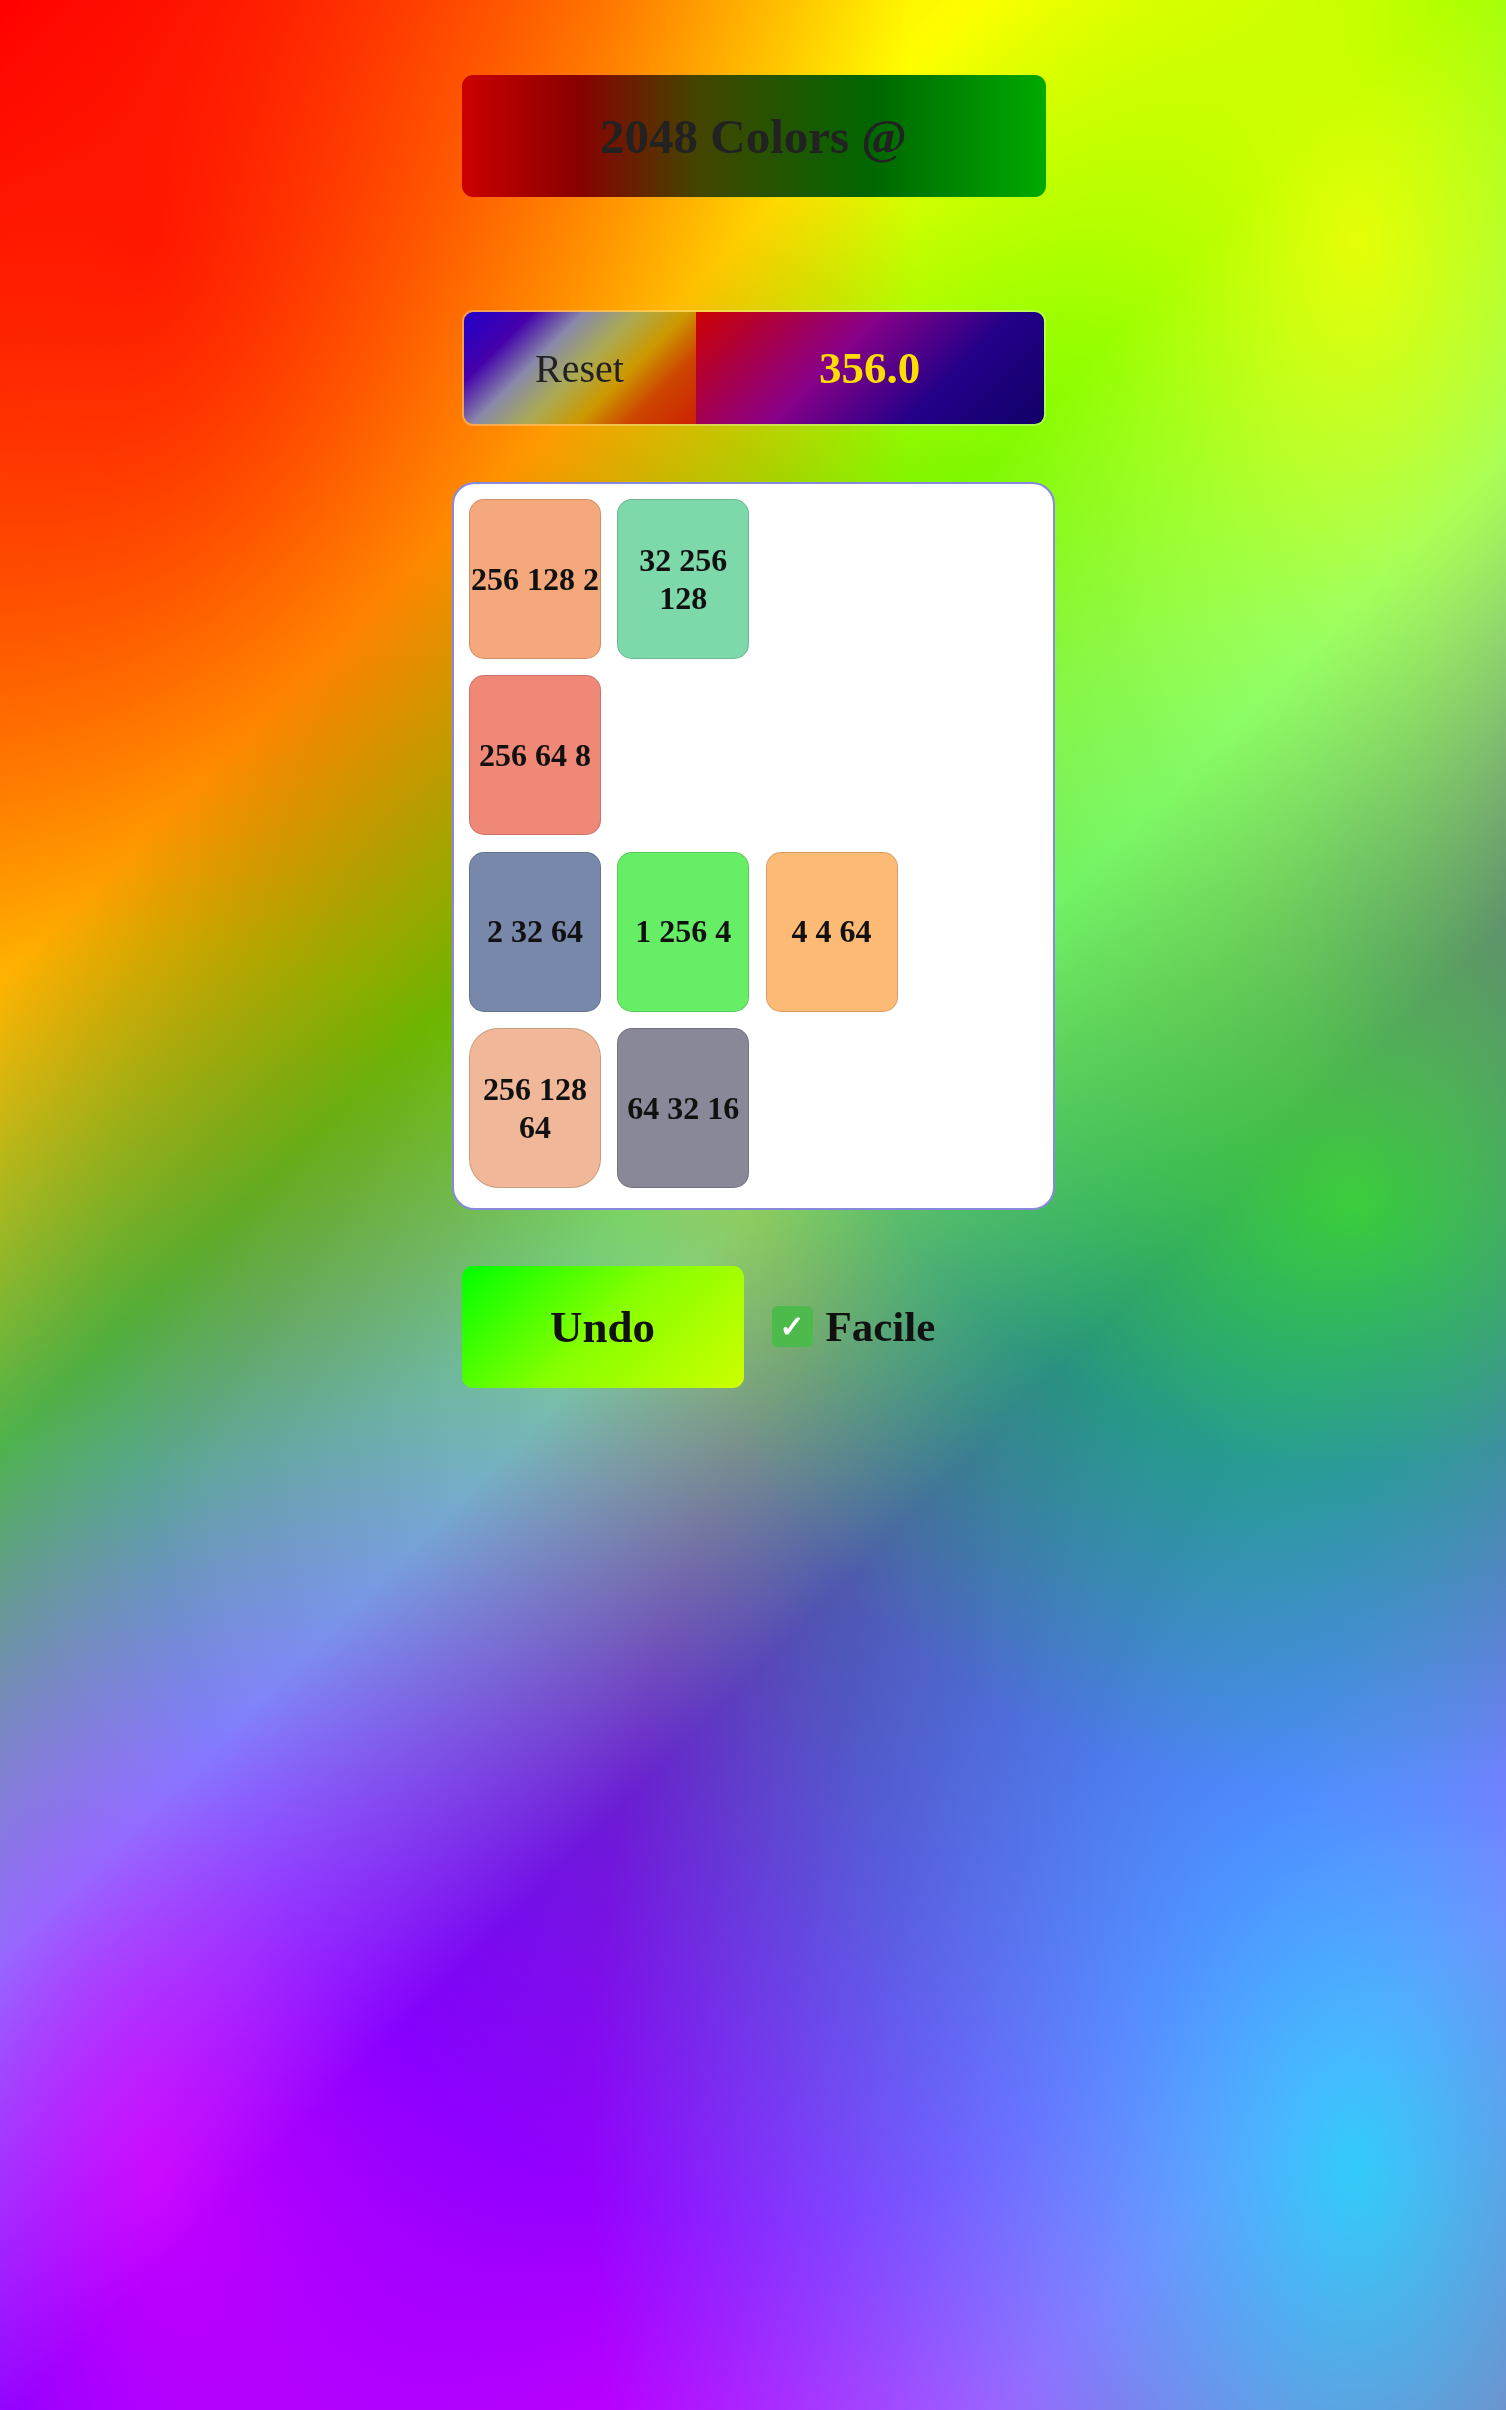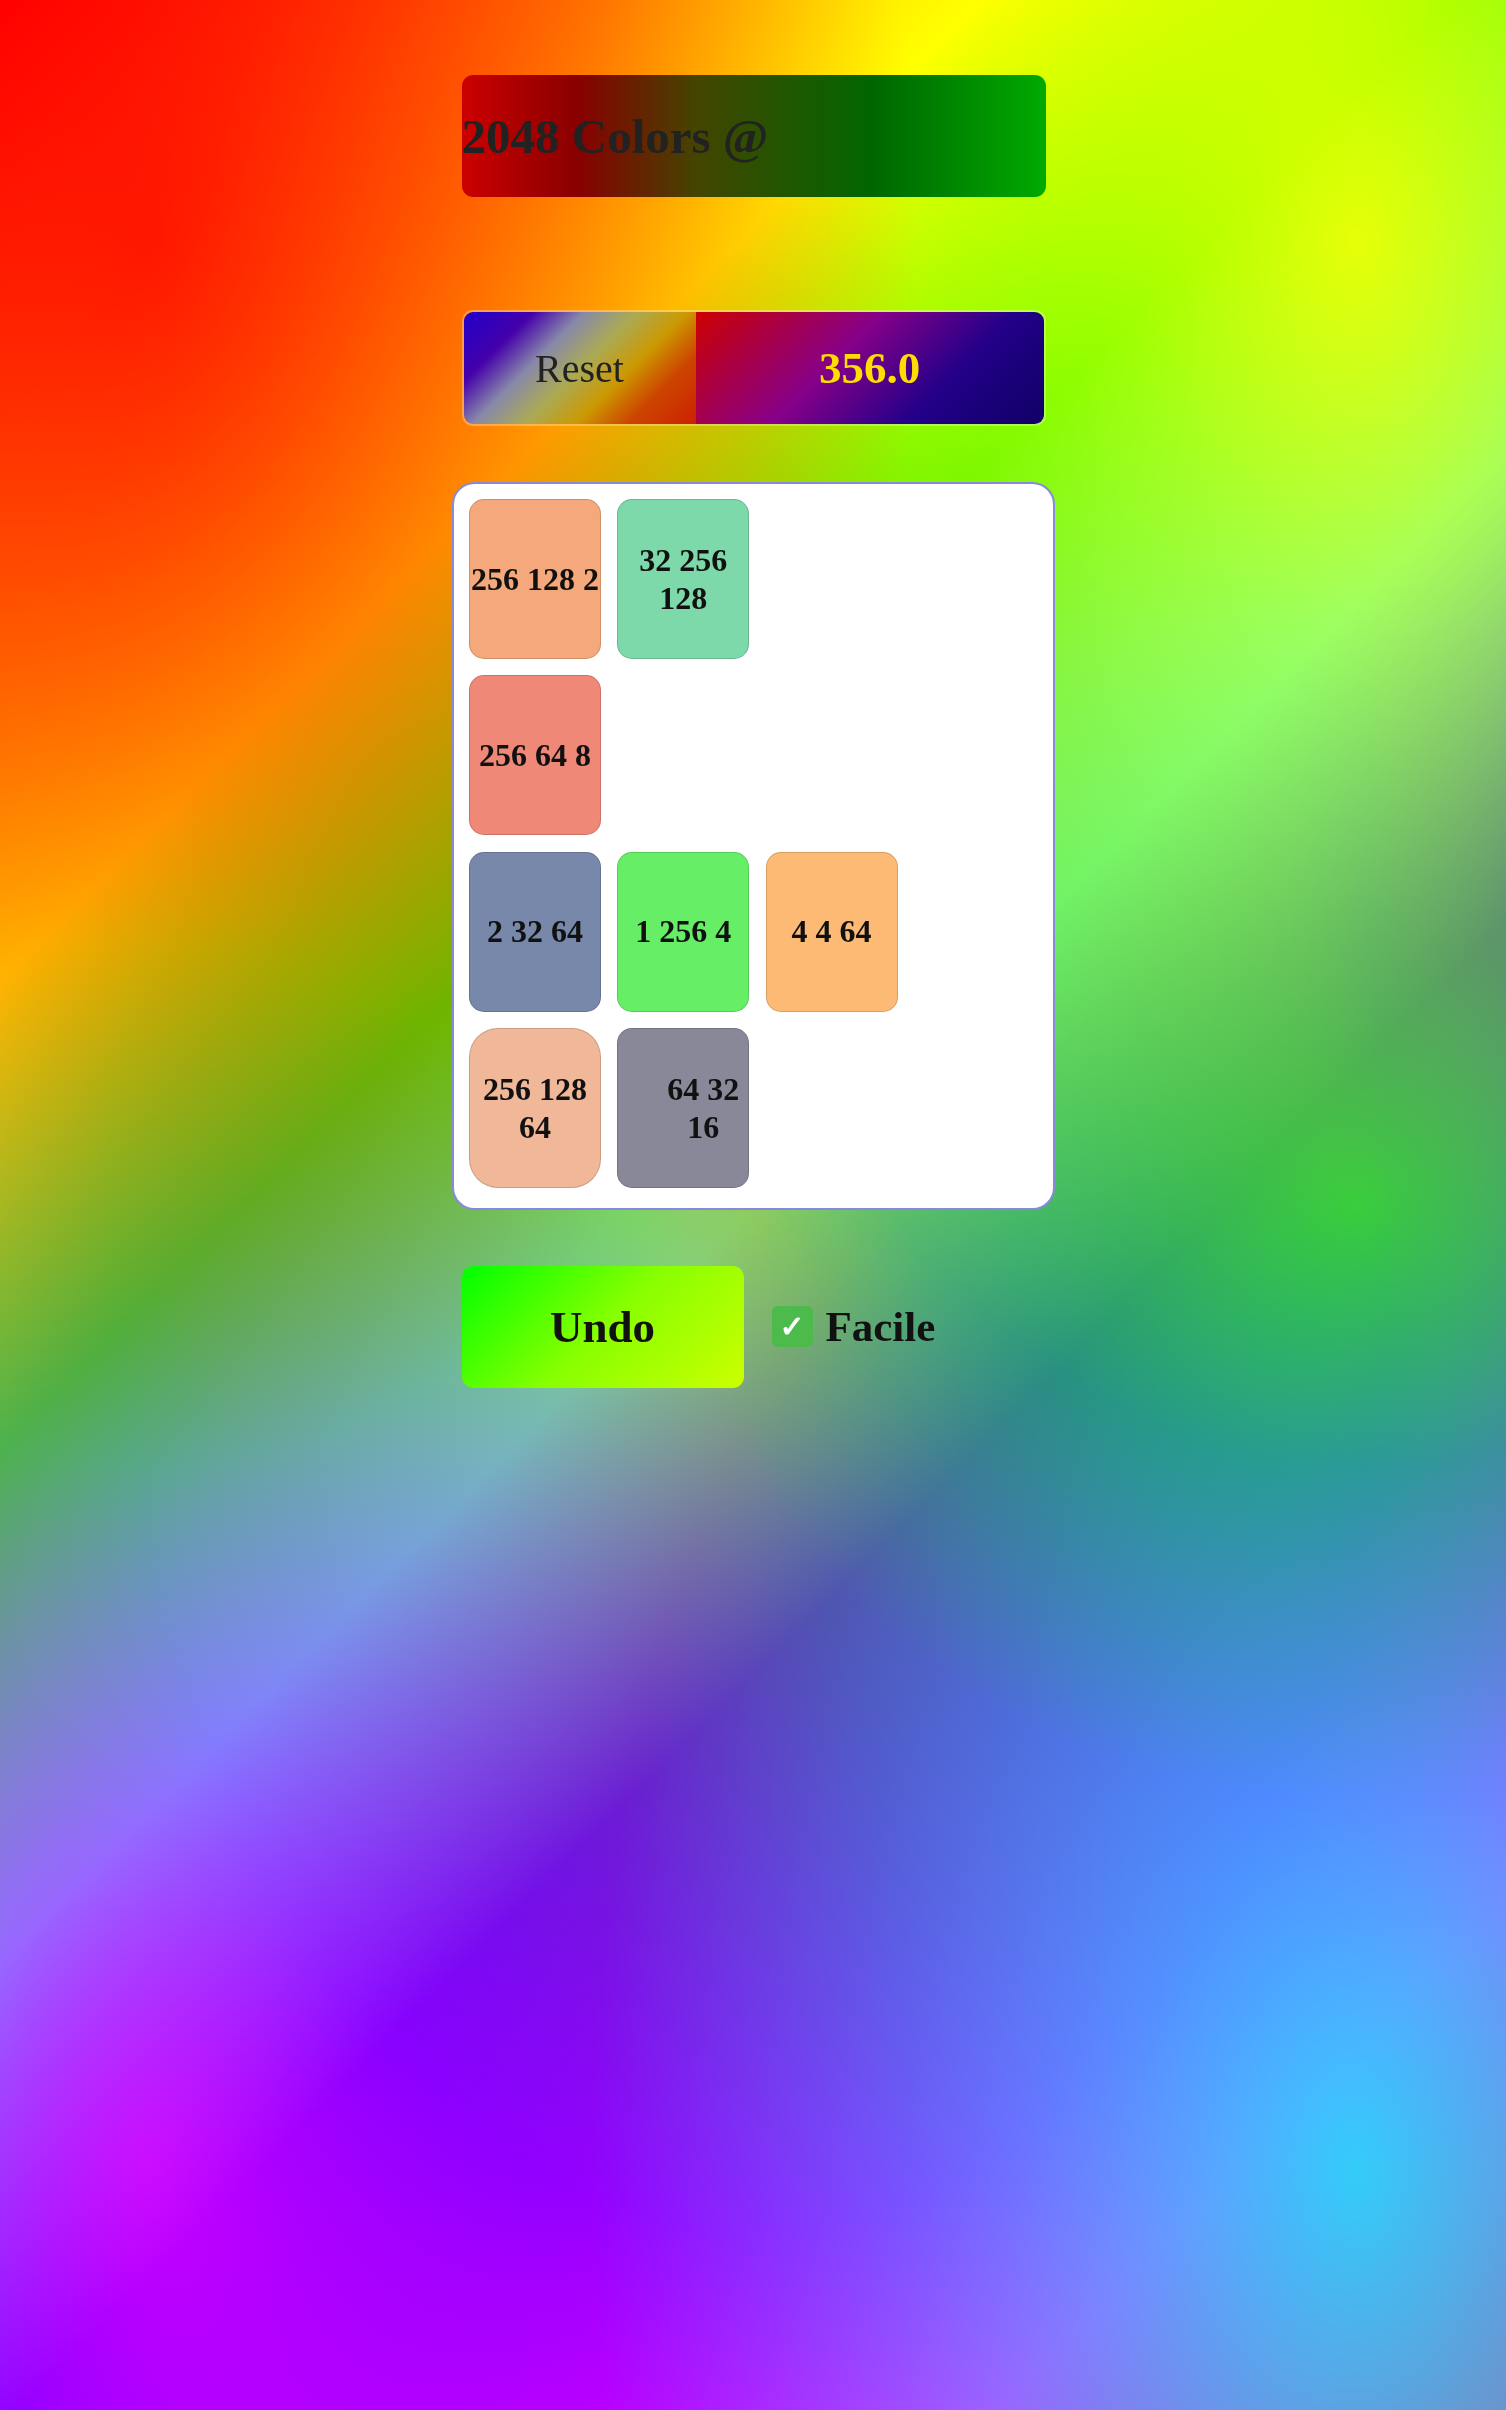--- a/index.html
+++ b/index.html
@@ -49,20 +49,21 @@
     }
 
     
     .title-bar {
       width: 584px;
       height: 122px;
       background: linear-gradient(90deg, #cc0000 0%, #880000 20%, #444400 40%, #006600 70%, #00aa00 100%);
       border-radius: 11.3px;
       display: flex;
       align-items: center;
+      justify-content: center;
       margin-bottom: 113px;
     }
 
     .title-text {
       font-size: 49px;
       font-weight: bold;
       color: #222;
       font-family: 'Comic Sans MS', cursive;
     }
 
@@ -139,21 +140,21 @@
       border: none;
     }
 
     .tile-peach { background: #f4a87c; text-align: center; }
     .tile-mint { background: #7dd8aa; }
     .tile-salmon { background: #f08878; }
     .tile-steelblue { background: #7888aa; }
     .tile-green { background: #66ee66; }
     .tile-purple { background: #fdba74; }
     .tile-lightpeach { background: #f0b898; border-radius: 29px; }
-    .tile-gray { background: #888899; padding-left: 40px; }
+    .tile-gray { background: #888899; }
 
     
     .bottom-row {
       width: 584px;
       display: flex;
       gap: 28px;
     }
 
     .undo-btn {
       width: 282px;

